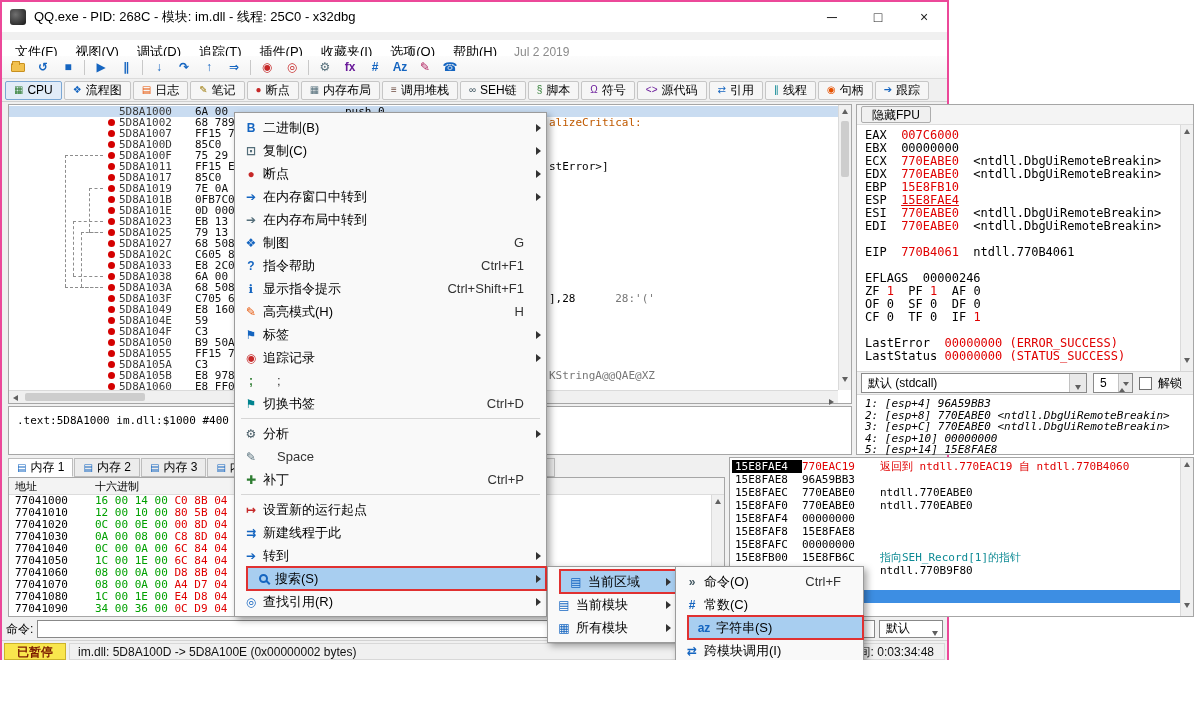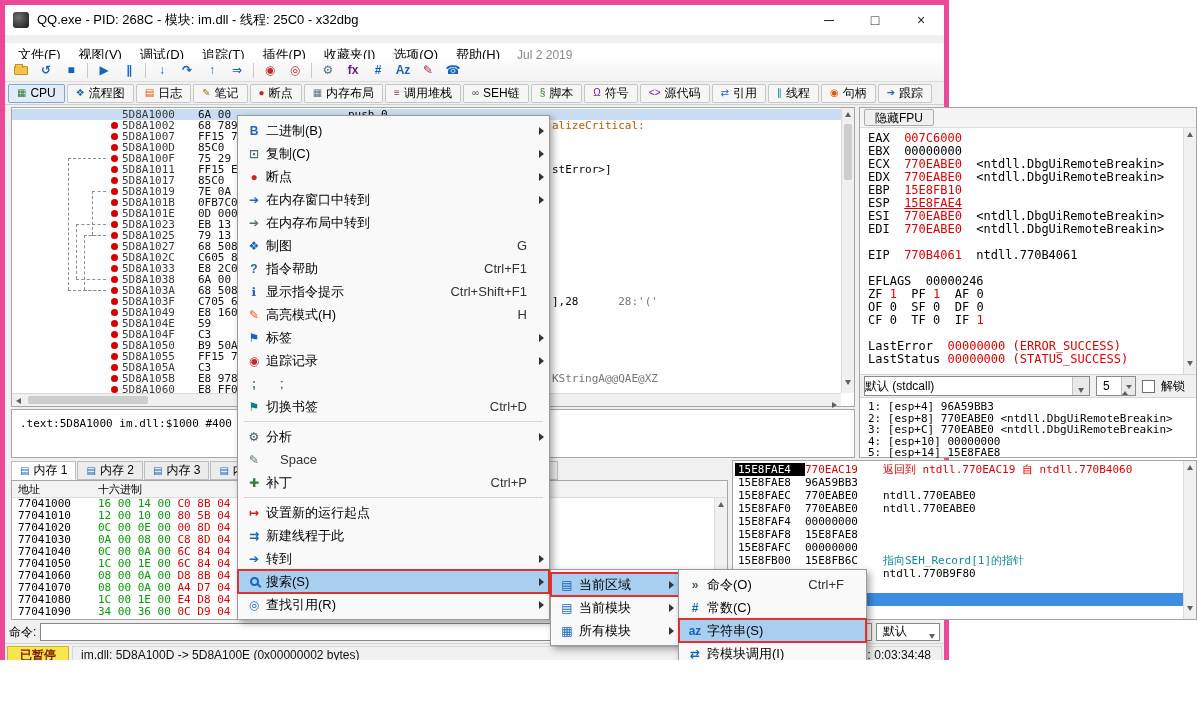--- a/index.html
+++ b/index.html
@@ -1,19 +1,19 @@
 <!DOCTYPE html>
 <html><head>
 <meta charset="utf-8">
 <style>
   * { box-sizing: border-box; margin:0; padding:0; }
   body { margin:0; background:#ffffff; font-family:"Liberation Sans","DejaVu Sans",sans-serif; }
   .mono { font-family:"DejaVu Sans Mono","Liberation Mono",monospace; }
 
-  #win { position:relative; width:949px; height:660px; background:#f0f0f0; border:5px solid #ec4899; overflow:visible; }
+  #win { position:relative; width:949px; height:660px; background:#f0f0f0; border:2px solid #ec4899; overflow:visible; }
 
   
   .titlebar { position:absolute; top:0; left:0; right:0; height:30px; background:#fff; display:flex; align-items:center; padding-left:8px; gap:8px; }
   .app-icon { width:16px; height:16px; border-radius:3px; background:radial-gradient(circle at 35% 35%, #707070, #161616); flex:none; }
   .title { font-size:13px; color:#000; white-space:nowrap; }
   .win-btns { margin-left:auto; display:flex; height:100%; }
   .win-btn { width:46px; height:100%; display:flex; align-items:center; justify-content:center; font-size:14px; color:#222; }
 
   
   .menubar { position:absolute; top:30px; left:0; right:0; height:24px; background:#fff; display:flex; align-items:center; font-size:13px; padding-left:4px; border-bottom:1px solid #f3f3f3;margin-top:8px; }
@@ -70,30 +70,30 @@
   .tri.right{ border-top:3px solid transparent; border-bottom:3px solid transparent; border-left:5px solid #606060; position:absolute; right:4px; top:4px; }
 
   
   .fpu-strip { position:absolute; top:0; left:0; right:0; height:20px; background:#f4f4f4; border-bottom:1px solid #ddd; display:flex; align-items:center; padding-left:4px; }
   .fpu-btn { font-size:12px; border:1px solid #adadad; background:#f0f0f0; padding:0 10px; height:17px; line-height:16px; border-radius:2px; }
   #reg-lines { position:absolute; top:24px; left:8px; right:16px; font-family:"DejaVu Sans Mono","Liberation Mono",monospace; font-size:12px; line-height:13px; white-space:pre; }
   .reg-line { height:13px; }
   .u { text-decoration:underline; }
   .reg-sb { position:absolute; top:20px; right:0; width:13px; height:246px; background:#f0f0f0; border-left:1px solid #dadada; }
   .combo-row { position:absolute; left:0; right:0; top:266px; height:24px; background:#f0f0f0; border-top:1px solid #d5d5d5; border-bottom:1px solid #d5d5d5; display:flex; align-items:center; gap:6px; padding:0 4px; }
-  .combo { width:226px; height:20px; background:#fff; border:1px solid #8a8a8a; display:flex; align-items:center; font-size:12px; padding-left:0; position:relative; }
+  .combo { width:226px; height:20px; background:#fff; border:1px solid #8a8a8a; display:flex; align-items:center; font-size:12px; padding-left:6px; position:relative; }
   .combo-arr { margin-left:auto; width:17px; height:100%; background:#e9e9e9; border-left:1px solid #c2c2c2; position:relative; }
   .combo-arr .tri.down { position:absolute; top:7px; left:5px; bottom:auto; }
   .spin { width:40px; height:20px; background:#fff; border:1px solid #8a8a8a; font-size:12px; display:flex; align-items:center; padding-left:6px; position:relative; }
   .spin-btns { position:absolute; right:0; top:0; bottom:0; width:14px; border-left:1px solid #c2c2c2; background:#e9e9e9; }
   .spin-btns .tri.up { margin-top:3px; border-bottom-width:4px; }
   .spin-btns .tri.down { position:absolute; bottom:2px; left:4px; border-top-width:4px; }
   .chk { width:13px; height:13px; border:1px solid #707070; background:#fff; flex:none; }
   .chk-label { font-size:12px; }
-  #arg-lines { position:absolute; top:293px; left:8px; right:4px; font-family:"DejaVu Sans Mono","Liberation Mono",monospace; font-size:11px; line-height:11.6px; white-space:pre; color:#000; }
+  #arg-lines { position:absolute; top:293px; left:8px; right:4px; font-family:"DejaVu Sans Mono","Liberation Mono",monospace; font-size:11px; line-height:11.6px; white-space:pre; color:#000;font-style:italic; }
 
   
   .dump-tabs { position:absolute; top:0; left:0; right:0; height:20px; display:flex; gap:1px; font-size:12px; align-items:flex-end; }
   .dump-tab { display:flex; align-items:center; gap:4px; height:19px; padding:0 8px; border:1px solid #bdbdbd; background:#ececec; white-space:nowrap; }
   .dump-tab.active { background:#fff; border-bottom-color:#fff; }
   .dump-body { position:absolute; top:20px; left:0; right:0; bottom:0; background:#fff; border:1px solid #a6a6a6; }
   .dump-head { height:17px; background:#f3f3f3; border-bottom:1px solid #dcdcdc; display:flex; font-size:11px; font-family:"DejaVu Sans Mono","Liberation Mono",monospace; align-items:center; }
   .dh-addr { width:86px; padding-left:6px; flex:none; }
   #dump-rows { position:absolute; top:17px; left:0; right:13px; bottom:0; overflow:hidden; font-family:"DejaVu Sans Mono","Liberation Mono",monospace; font-size:11px; }
   .dump-row { display:flex; height:12px; line-height:12px; white-space:pre; }
@@ -122,21 +122,21 @@
   .st-msg { flex:1; border:1px solid #d8d8d8; height:17px; line-height:16px; padding:0 8px; color:#111; }
   .st-time { border:1px solid #d8d8d8; height:17px; line-height:16px; padding:0 10px; color:#111; white-space:nowrap; }
 
   
   .popup { position:absolute; background:#f9f9f9; border:1px solid #9b9b9b; box-shadow:3px 3px 7px rgba(0,0,0,0.35); padding:3px 0; font-size:13px; z-index:50; }
   #ctxmenu { left:232px; top:110px; width:313px; }
   #sub1 { left:545px; top:564px; width:130px; z-index:51; }
   #sub2 { left:673px; top:564px; width:189px; z-index:52; }
   .pm-item { display:flex; align-items:center; height:23px; padding:0 8px 0 4px; position:relative; white-space:nowrap; }
   .pm-item.hl { background:#a8cef0; }
-  .pm-item.annot { outline:2px solid #e03131; outline-offset:-1px; z-index:2; }
+  .pm-item.annot { outline:2px solid #e03131; outline-offset:-1px; z-index:2;margin-left:12px; }
   .pm-ico { width:24px; flex:none; display:flex; justify-content:center; align-items:center; font-size:12px; font-weight:bold; }
   .pm-label { flex:1; color:#000; }
   .pm-short { margin-left:14px; padding-right:14px; color:#333; }
   .pm-arrow { position:absolute; right:5px; top:8px; width:0; height:0; border-top:4px solid transparent; border-bottom:4px solid transparent; border-left:5px solid #333; }
   .pm-sep { height:1px; background:#d6d6d6; margin:3px 6px; }
   .mag { width:9px; height:9px; border:2px solid #1565c0; border-radius:50%; position:relative; }
   .mag::after { content:""; position:absolute; width:2px; height:5px; background:#1565c0; right:-3px; bottom:-4px; transform:rotate(-45deg); }
 </style>
 </head>
 <body>

